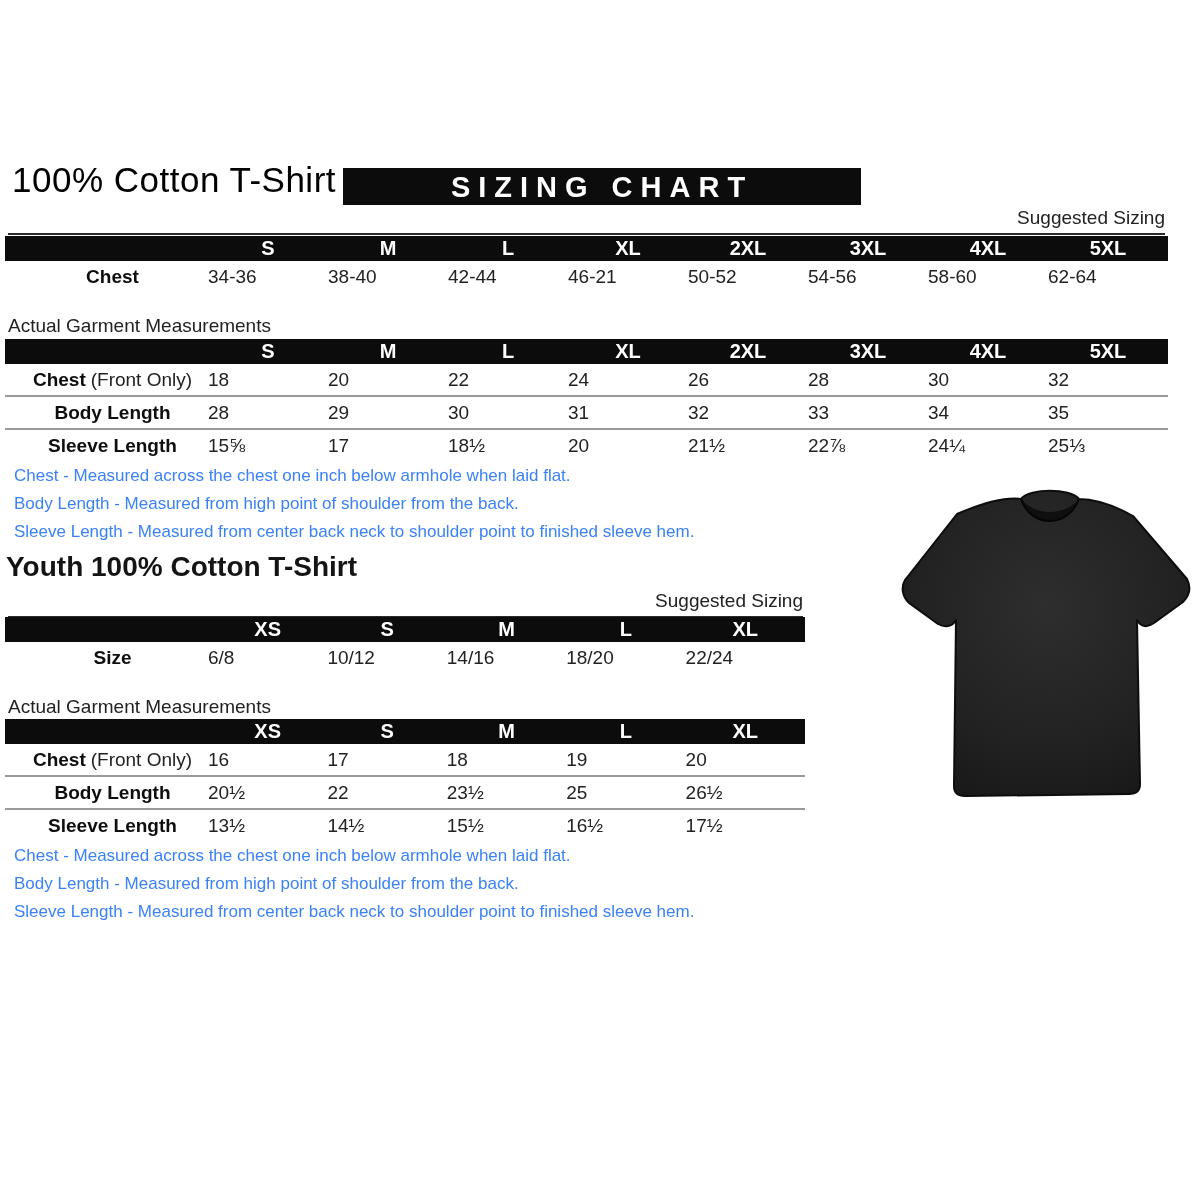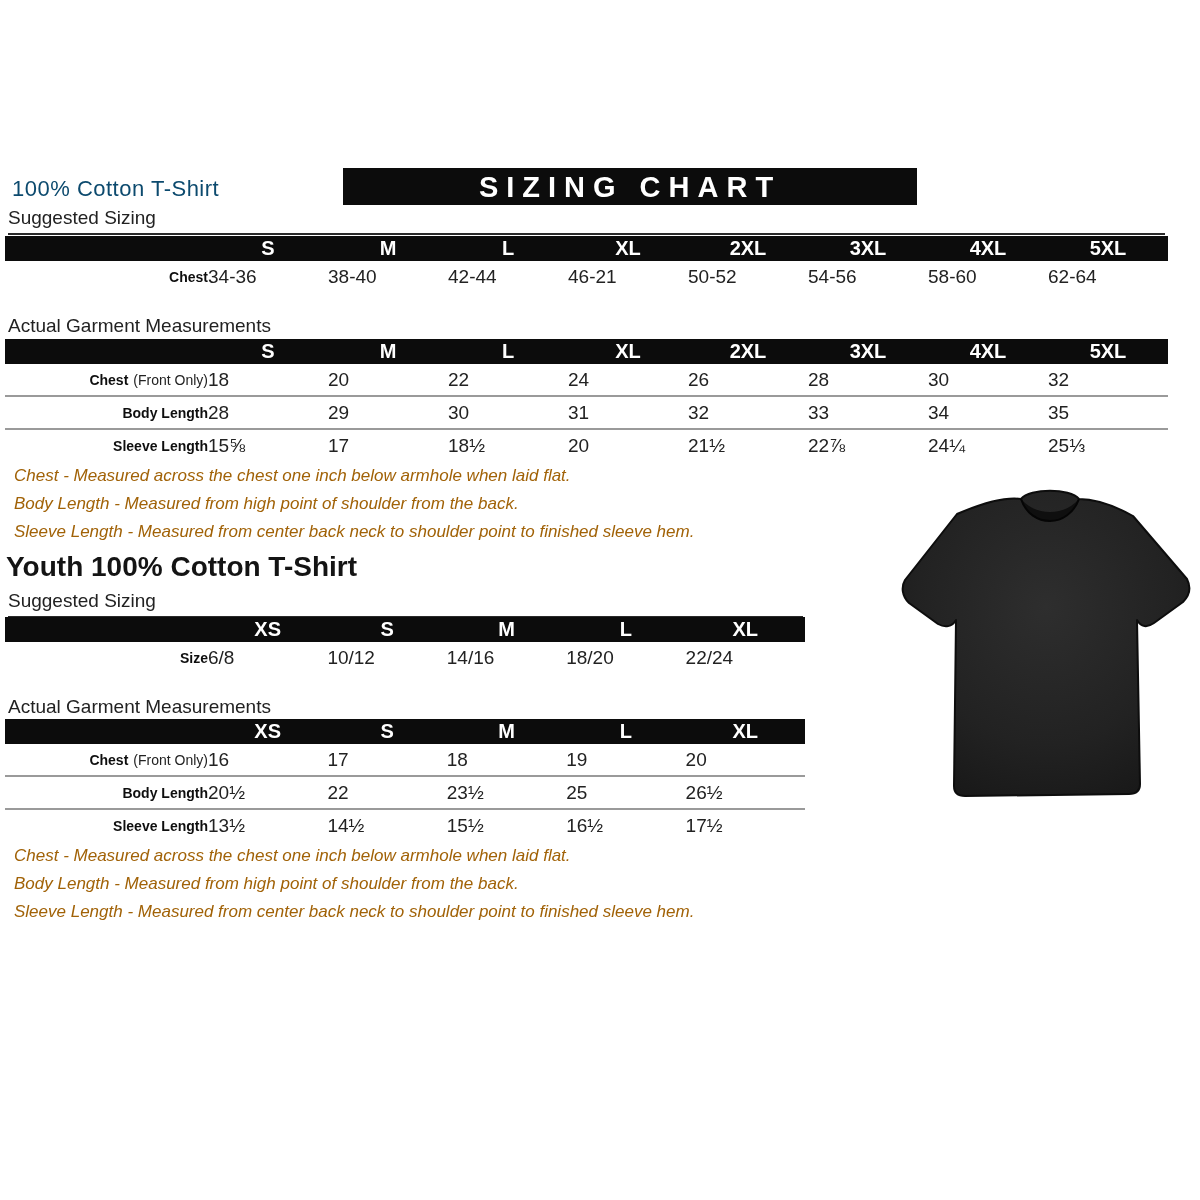--- a/index.html
+++ b/index.html
@@ -4,45 +4,45 @@
 <style>
   html,body{margin:0;padding:0;}
   body{
     width:1200px;height:1200px;background:#ffffff;
     font-family:"Liberation Sans","DejaVu Sans",sans-serif;
     color:#1d1d1d;position:relative;overflow:hidden;
   }
   .abs{position:absolute;}
 
   
-  .page-title{left:12px;top:176px;font-size:22px;font-weight:400;color:#0c4a6e;letter-spacing:0.5px;}
+  .page-title{left:12px;top:160px;font-size:35px;font-weight:400;color:#000000;letter-spacing:0.5px;}
   .banner{
-    left:343px;top:168px;width:574px;height:37px;background:#0c0c0c;color:#fff;
+    left:343px;top:168px;width:518px;height:37px;background:#0c0c0c;color:#fff;
     font-weight:700;font-size:29px;letter-spacing:8px;text-align:center;line-height:38px;
   }
   .youth-title{left:6px;top:551px;font-size:28px;font-weight:700;color:#141414;}
 
   
   .section-label{font-size:19px;color:#222;}
-  .underlined{border-bottom:2px solid #2a2a2a;padding-bottom:4px;}
+  .underlined{border-bottom:2px solid #2a2a2a;padding-bottom:4px;text-align:right;}
 
   
   table{border-collapse:collapse;table-layout:fixed;}
   th,td{padding:0;overflow:hidden;white-space:nowrap;}
   thead th{
     background:#0c0c0c;color:#ffffff;font-weight:700;font-size:20px;
     height:25px;text-align:center;vertical-align:middle;
   }
   tbody td{font-size:19px;vertical-align:middle;height:31px;color:#222;}
-  td.rowlabel{text-align:right;font-weight:700;padding-left:12px;color:#0e0e0e;font-size:14px;}
+  td.rowlabel{text-align:center;font-weight:700;padding-left:12px;color:#0e0e0e;font-size:19px;}
   td.rowlabel .suffix{font-weight:400;margin-left:5px;color:#222;}
   tr.sep td{border-bottom:2px solid #9a9a9a;}
 
   
-  .notes{font-size:17px;color:#a16207;line-height:28px;font-style:italic;}
+  .notes{font-size:17px;color:#3b82f6;line-height:28px;}
 
   .tshirt-wrap{left:893px;top:476px;width:306px;height:332px;}
 </style>
 </head>
 <body>
 
 <div class="abs page-title">100% Cotton T-Shirt</div>
 <div class="abs banner">SIZING CHART</div>
 
 <div class="abs section-label underlined" style="left:8px;top:207px;width:1157px;">Suggested Sizing</div>

